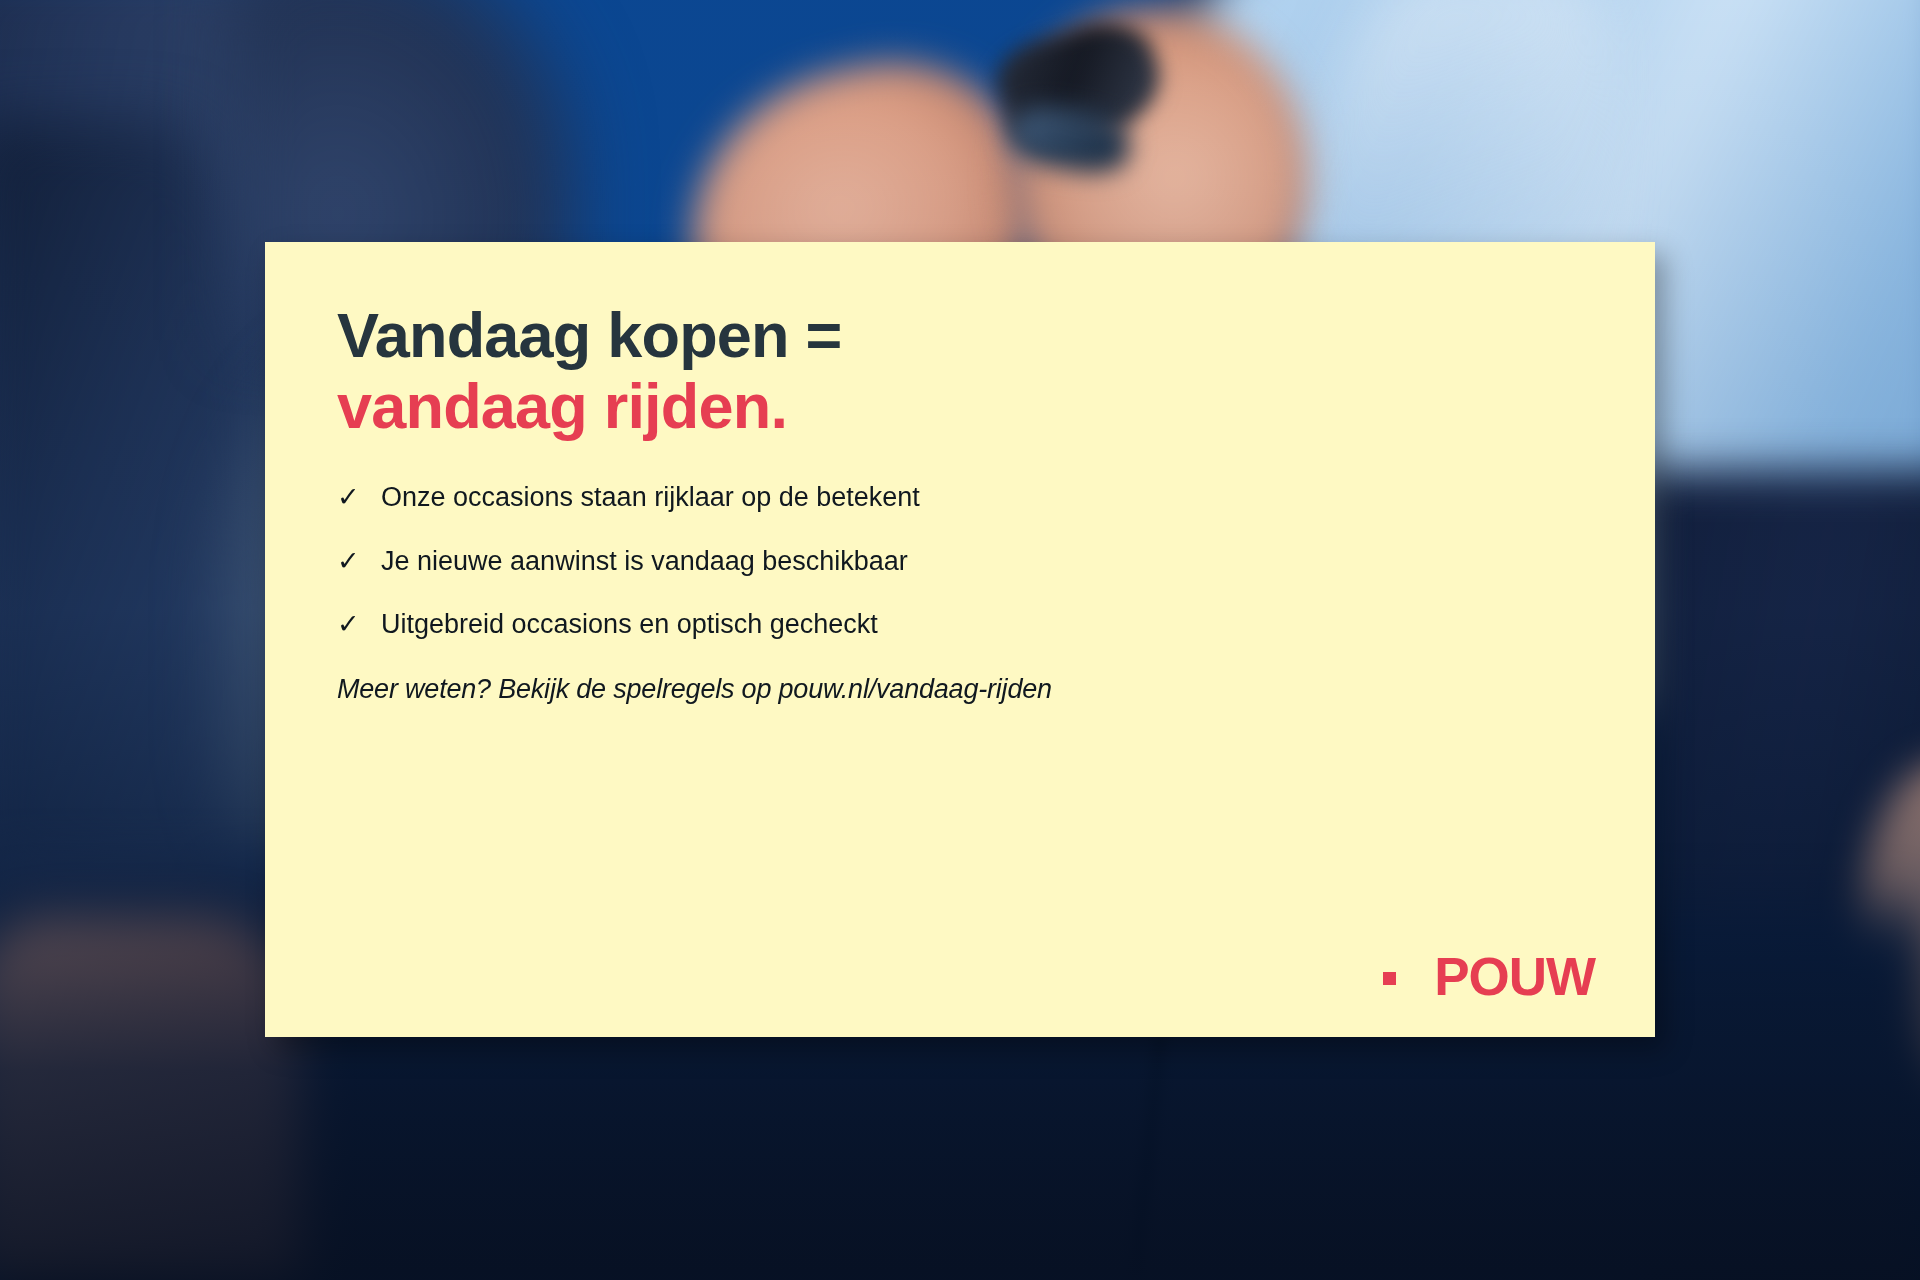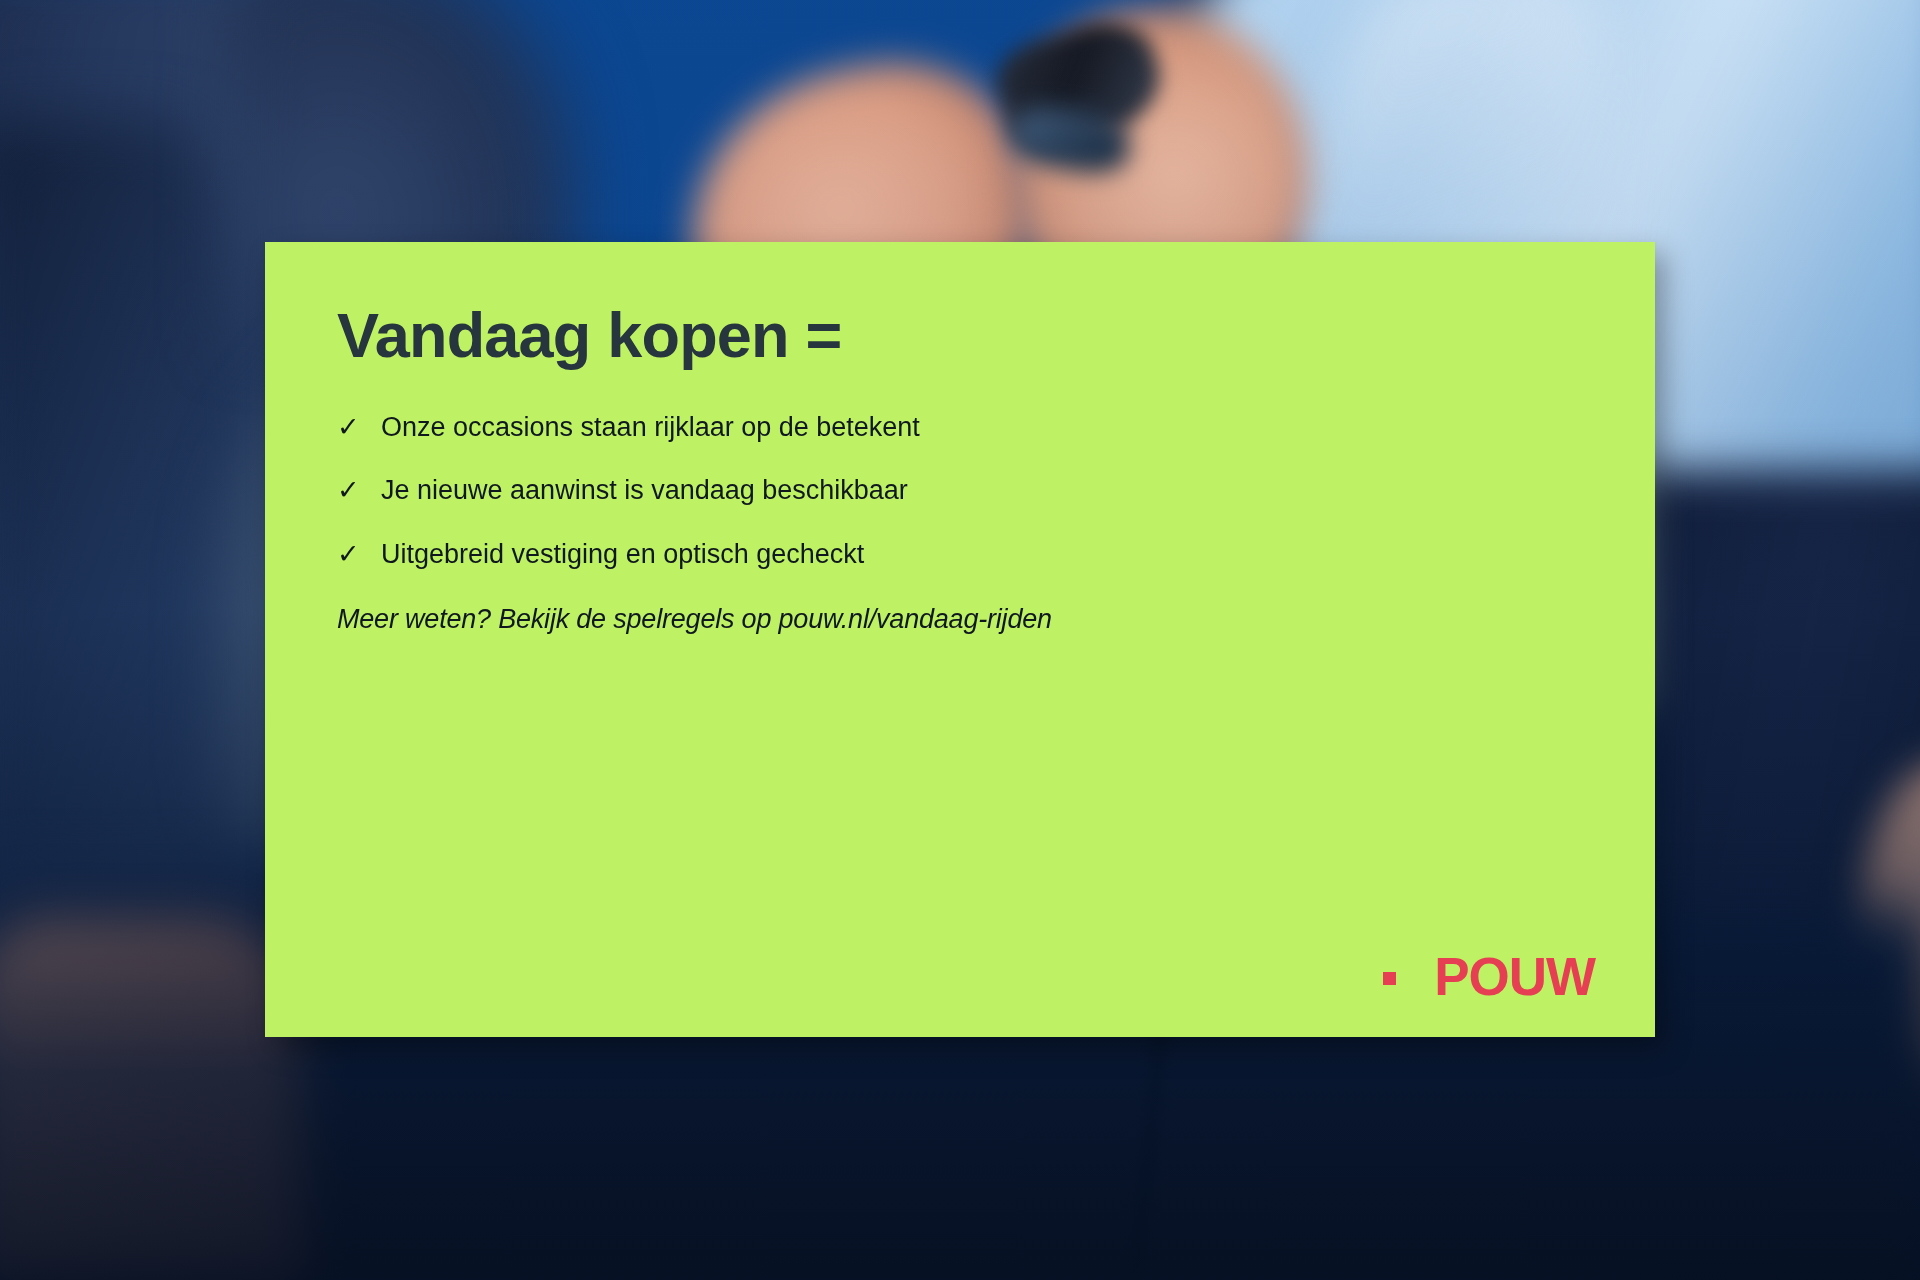--- a/index.html
+++ b/index.html
@@ -158,21 +158,21 @@
     position:absolute; left:0px; bottom:300px; width:300px; height:120px;
     background:linear-gradient(180deg,#26365a 0%, #1d2a48 100%);
     filter:blur(22px);
   }
 
   
   #card {
     position:absolute;
     left:265px; top:242px;
     width:1390px; height:795px;
-    background:#bef264;
+    background:#fef9c3;
     box-shadow:10px 12px 26px rgba(0,0,0,.32);
   }
   .card-inner {
     position:absolute; inset:0;
     padding:58px 72px 40px 72px;
   }
 
   h1.headline {
     font-size:63px;
     font-weight:bold;
@@ -268,35 +268,36 @@
   <div class="left-leg-dark"></div>
   <div class="left-leg"></div>
   <div class="bg-wall2"></div>
 </div>
 
 <div id="card">
   <div class="card-inner">
 
     <h1 class="headline">
       <span class="line1">Vandaag kopen =</span>
+      <span class="line2" style="color:#E63E52">vandaag rijden.</span>
     </h1>
 
 
     <ul class="benefits">
       <li>
         <span class="tick">✓</span>
         <span>Onze occasions staan rijklaar op de betekent</span>
       </li>
       <li>
         <span class="tick">✓</span>
         <span>Je nieuwe aanwinst is vandaag beschikbaar</span>
       </li>
       <li>
         <span class="tick">✓</span>
-        <span>Uitgebreid vestiging en optisch gecheckt</span>
+        <span>Uitgebreid occasions en optisch gecheckt</span>
       </li>
     </ul>
 
     <p class="footnote">Meer weten? Bekijk de spelregels op pouw.nl/vandaag-rijden</p>
 
     <div id="logo">
       <span class="dot"></span>
       <span class="wordmark">POUW</span>
     </div>
 

